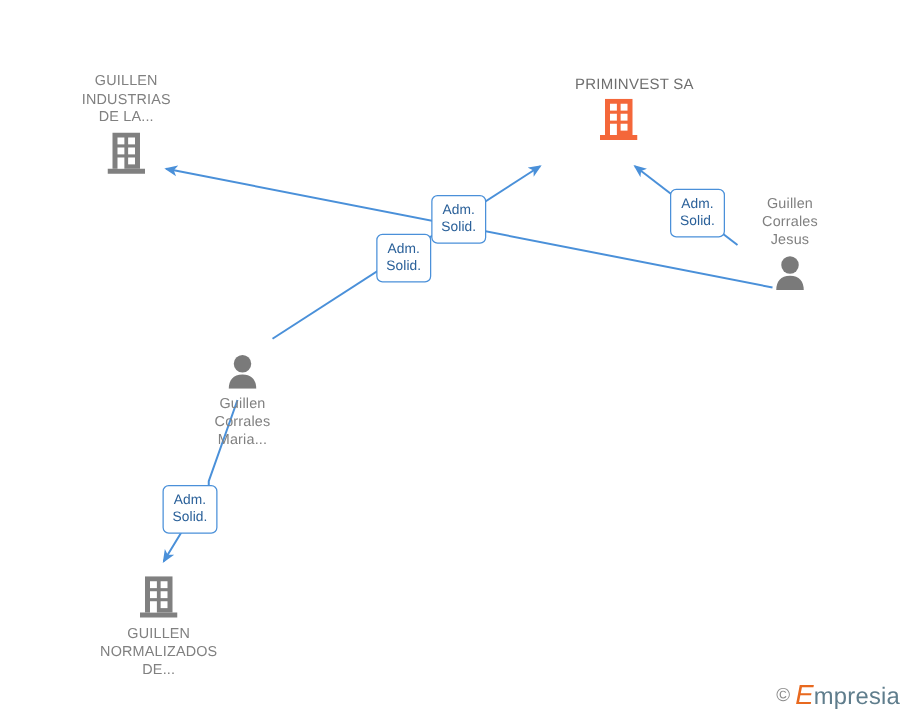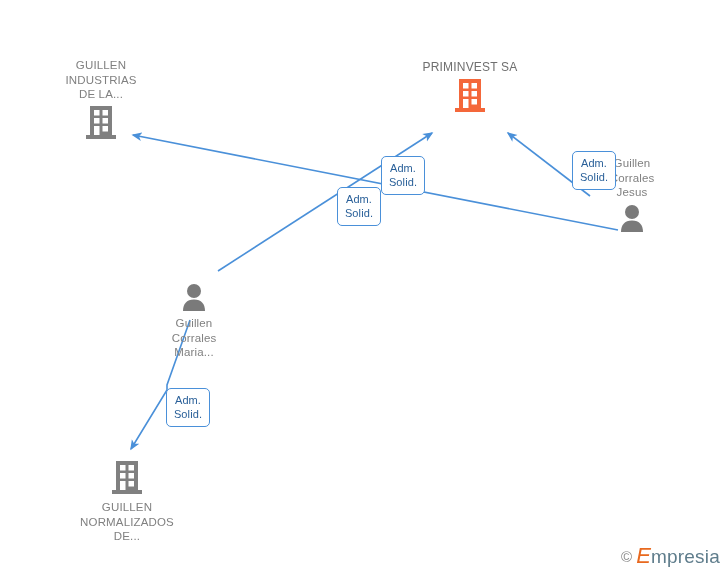--- a/index.html
+++ b/index.html
@@ -67,21 +67,20 @@
     background: #ffffff;
     border: 1.3px solid #4a90d9;
     border-radius: 5px;
     color: #2a6099;
     font-size: 11px;
     line-height: 14px;
     text-align: center;
     padding: 4px 6px 5px 6px;
     white-space: pre-line;
     letter-spacing: 0.1px;
-    margin-left: 36px;
   }
 
   
   #watermark {
     position: absolute;
     right: 8px;
     bottom: 6px;
     display: flex;
     align-items: center;
     gap: 4px;
@@ -117,21 +116,21 @@
 
     <path d="M 618 230 L 133 135" stroke="#4a90d9" stroke-width="1.6" fill="none" marker-end="url(#arrow-head)"></path>
 
     <path d="M 590 196 L 508 133" stroke="#4a90d9" stroke-width="1.6" fill="none" marker-end="url(#arrow-head)"></path>
 
     <path d="M 218 271 L 432 133" stroke="#4a90d9" stroke-width="1.6" fill="none" marker-end="url(#arrow-head)"></path>
 
     <path d="M 190 320 L 167 385 L 167 390 L 131 449" stroke="#4a90d9" stroke-width="1.6" fill="none" marker-end="url(#arrow-head)"></path>
   </svg>
 
-  <div class="node label-above" style="left:470px; top:60px;">
+  <div class="node label-above" style="left:495px; top:60px;text-align:right;">
     <div class="node-label company-main">PRIMINVEST SA</div>
     <svg class="node-icon" width="30" height="34" viewBox="0 0 30 34">
       <g fill="#F4673A">
         <rect x="4" y="0" width="22" height="29"></rect>
         <rect x="0" y="29" width="30" height="4"></rect>
       </g>
       <g fill="#ffffff">
         <rect x="8" y="4" width="5.5" height="5.5"></rect>
         <rect x="16.5" y="4" width="5.5" height="5.5"></rect>
         <rect x="8" y="12" width="5.5" height="5.5"></rect>

